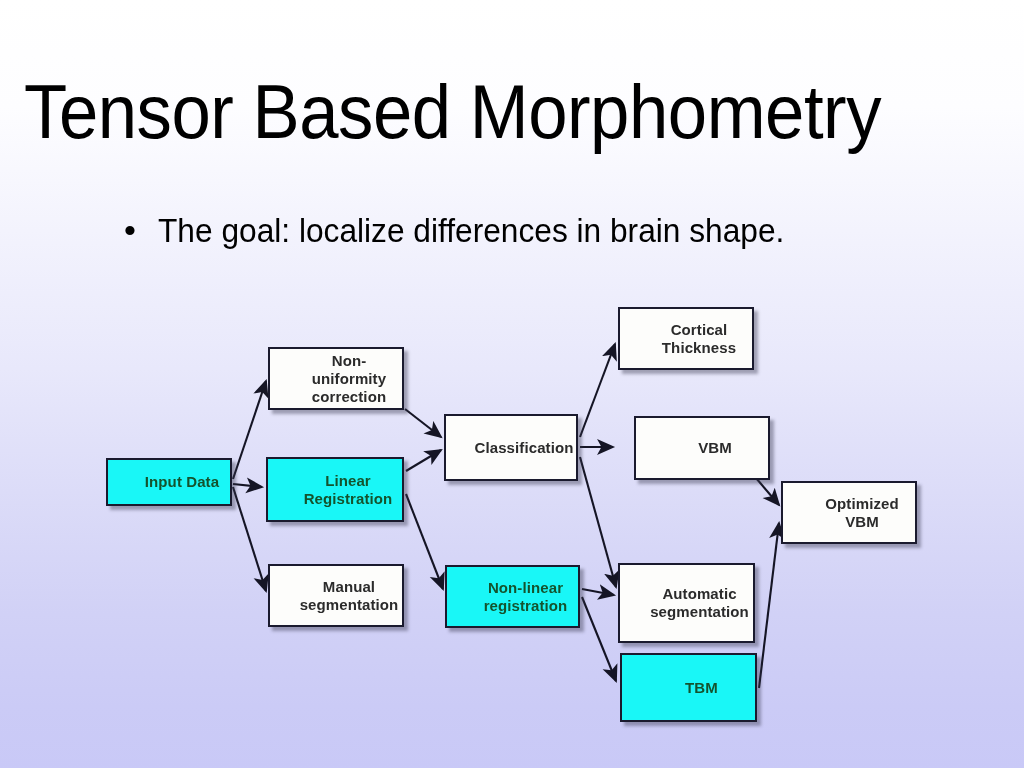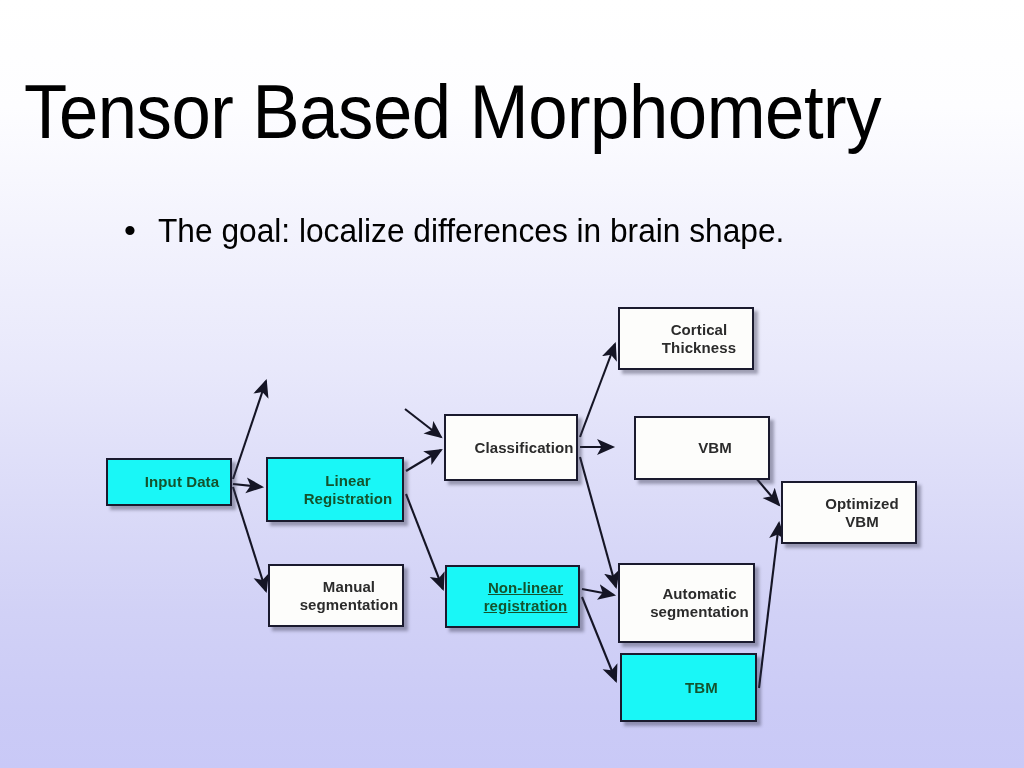--- a/index.html
+++ b/index.html
@@ -156,32 +156,36 @@
         <path d="M582,597 L616,681"></path>
 
         <path d="M756,478 L779,505"></path>
         <path d="M759,688 L779,523"></path>
       </g>
     </svg>
 
     <div class="node cyan" style="left:106px;top:458px;width:126px;height:48px;">
         <span class="node-label">Input Data</span>
       </div>
+    <div class="node white" style="left:268px;top:347px;width:136px;height:63px;">
+        <span class="node-label">Non-uniformity
+correction</span>
+      </div>
     <div class="node cyan" style="left:266px;top:457px;width:138px;height:65px;">
         <span class="node-label">Linear
 Registration</span>
       </div>
     <div class="node white" style="left:268px;top:564px;width:136px;height:63px;">
         <span class="node-label">Manual
 segmentation</span>
       </div>
     <div class="node white" style="left:444px;top:414px;width:134px;height:67px;">
         <span class="node-label">Classification</span>
       </div>
-    <div class="node cyan" style="left:445px;top:565px;width:135px;height:63px;text-decoration:underline;">
+    <div class="node cyan" style="left:445px;top:565px;width:135px;height:63px;">
         <span class="node-label">Non-linear
 registration</span>
       </div>
     <div class="node white" style="left:618px;top:307px;width:136px;height:63px;">
         <span class="node-label">Cortical
 Thickness</span>
       </div>
     <div class="node white" style="left:618px;top:416px;width:136px;height:64px;margin-left:16px;">
         <span class="node-label">VBM</span>
       </div>

